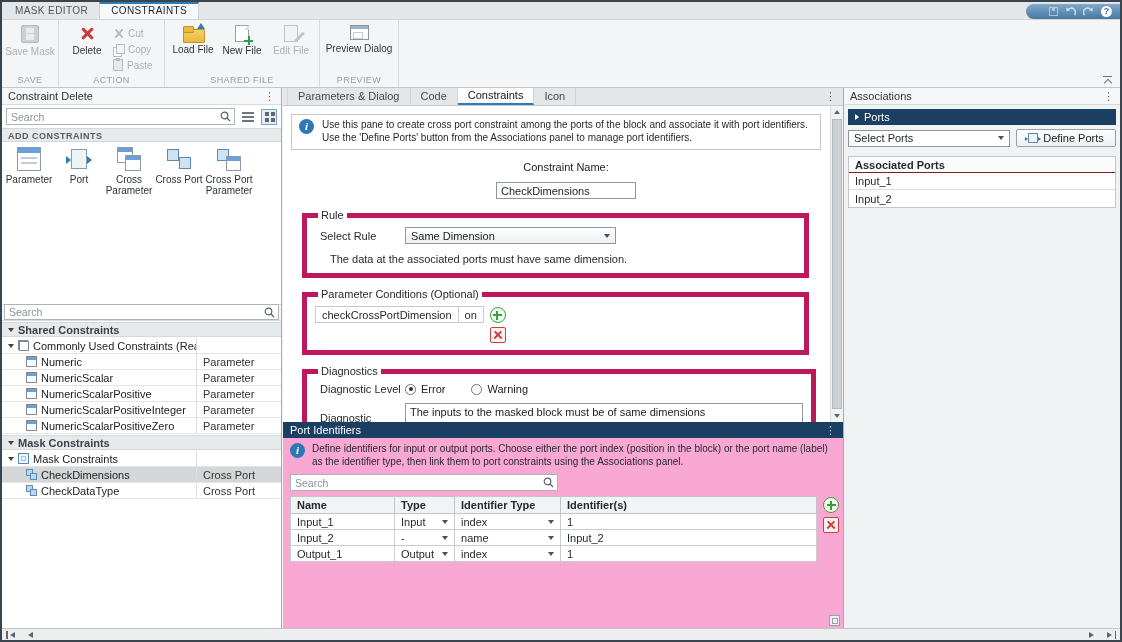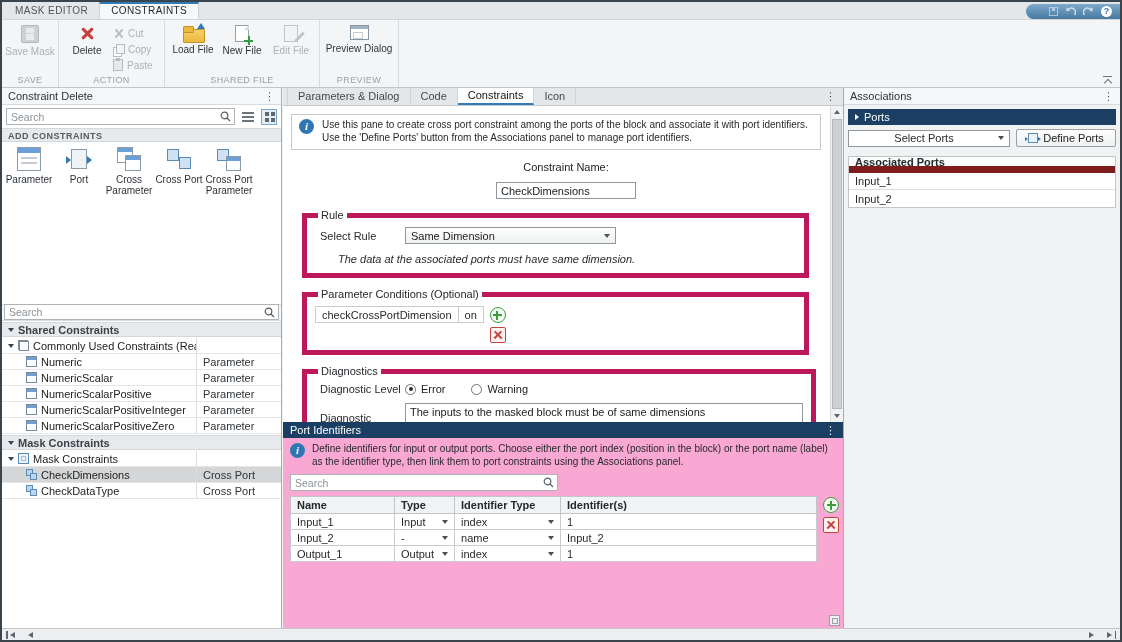--- a/index.html
+++ b/index.html
@@ -173,21 +173,21 @@
   .info-text { font-size:10px; line-height:12.5px; color:#26292c; }
   .name-row { margin:11px 0 0 19px; display:flex; align-items:center; gap:9px;flex-direction:column; }
   .text-input { width:140px; height:17px; border:1px solid #8f969c; font:11px "Liberation Sans",sans-serif; padding:0 4px; color:#222; }
   fieldset.group { margin:10px 21px 0 19px; border:5px solid #be185d; padding:3px 8px 7px 8px; }
   fieldset.group legend { font-size:11px; color:#26292c; padding:0 3px; margin-left:3px; }
   .form-row { display:flex; align-items:center; margin-top:3px; }
   .form-label { width:90px; padding-left:5px; flex:none; color:#26292c; }
   .dropdown { width:211px; height:17px; border:1px solid #8f969c; background:linear-gradient(#fefefe,#eef0f1);
               display:flex; align-items:center; padding:0 5px; gap:4px; }
   .dropdown .dd-text { flex:1; overflow:hidden; white-space:nowrap; }
-  .rule-desc { margin:9px 0 1px 23px; color:#26292c;font-style:italic; }
+  .rule-desc { margin:9px 0 1px 15px; color:#26292c; }
   .pc-body { display:flex; gap:6px; margin-top:3px; align-items:flex-start; }
   table.grid-table { border-collapse:collapse; background:#fff; }
   table.grid-table th { background:#f2f3f4; font-weight:bold; text-align:left; border:1px solid #c3c6c8;
                         height:17px; padding:0 6px; font-size:11px; color:#26292c; }
   table.grid-table td { border:1px solid #c9ccce; height:16px; padding:0 6px; font-size:11px; color:#26292c; }
   .btn-col { display:flex; flex-direction:column; gap:4px; padding-top:1px; }
   .radio { width:11px; height:11px; border:1px solid #6d747a; border-radius:50%; background:#fff; position:relative; flex:none; }
   .radio[data-checked="true"]::after { content:""; position:absolute; left:2.5px; top:2.5px; width:4px; height:4px;
                                        border-radius:50%; background:#2b2f33; }
   .radio-opt { display:flex; align-items:center; gap:5px; margin-right:26px; }
@@ -209,35 +209,35 @@
   .cellcombo { display:flex; align-items:center; gap:8px; }
   .cellcombo .cc-text { flex:1; overflow:hidden; white-space:nowrap; }
   .corner-icon { position:absolute; right:3px; bottom:2px; width:11px; height:11px; border:1px solid #9aa0a5; background:#eef0f1; }
   .corner-icon::before { content:""; position:absolute; left:2px; top:2px; width:4px; height:4px; border:1px solid #9aa0a5; }
 
   
   .right-panel { position:absolute; top:86px; left:842px; right:0; bottom:12px; background:#f1f2f3; }
   .ports-bar { margin:4px 4px 0 4px; height:16px; gap:5px; font-size:11px; }
   .caret-right { width:0; height:0; border-top:3.5px solid transparent; border-bottom:3.5px solid transparent;
                  border-left:4.5px solid #fff; display:inline-block; flex:none; }
-  .ports-controls { display:flex; gap:6px; margin:4px 4px 0 4px; align-items:center;text-align:center; }
+  .ports-controls { display:flex; gap:6px; margin:4px 4px 0 4px; align-items:center; }
   .select-ports { flex:1; height:17px; background:#fff; border:1px solid #8f969c; display:flex; align-items:center;
                   padding:0 5px; gap:4px; }
   .select-ports .dd-text { flex:1; color:#26292c; }
   .define-ports-btn { width:100px; height:18px; border:1px solid #9aa0a5; border-radius:2px;
                       background:linear-gradient(#fefefe,#eef0f1); display:flex; align-items:center;
                       justify-content:center; gap:5px; }
   .ic-ports { width:10px; height:10px; border:1px solid #5b8ab5; background:#eef3f7; position:relative; flex:none; }
   .ic-ports::before { content:""; position:absolute; left:-4px; top:2.5px; width:0; height:0;
         border-top:2.5px solid transparent; border-bottom:2.5px solid transparent; border-left:3px solid #2e7bb8; }
   .ic-ports::after { content:""; position:absolute; right:-4px; top:2.5px; width:0; height:0;
         border-top:2.5px solid transparent; border-bottom:2.5px solid transparent; border-left:3px solid #2e7bb8; }
   .assoc-table { margin:9px 4px 0 4px; border:1px solid #c3c6c8; background:#fff; }
   .assoc-head { height:16px; display:flex; align-items:center; padding:0 6px; font-weight:bold;
-                background:#fafbfb; border-bottom:7px solid #7f1d1d; color:#26292c; }
+                background:#fafbfb; border-bottom:1px solid #7f1d1d; color:#26292c; }
   .assoc-row { height:17px; display:flex; align-items:center; padding:0 6px; border-bottom:1px solid #dcdddd; color:#26292c; }
   .assoc-row:last-child { border-bottom:none; }
 
   
   .bottom-bar { position:absolute; left:0; right:0; bottom:0; height:12px; background:#eceef0;
                 border-top:1px solid #c2c6c9; display:flex; align-items:center; justify-content:space-between; padding:0 4px; }
   .bb-group { display:flex; gap:9px; align-items:center; }
   .nav-ic { position:relative; width:9px; height:8px; }
   .tri-left { position:absolute; right:0; top:1px; width:0; height:0; border-top:3px solid transparent;
               border-bottom:3px solid transparent; border-right:5px solid #5f666d; }

